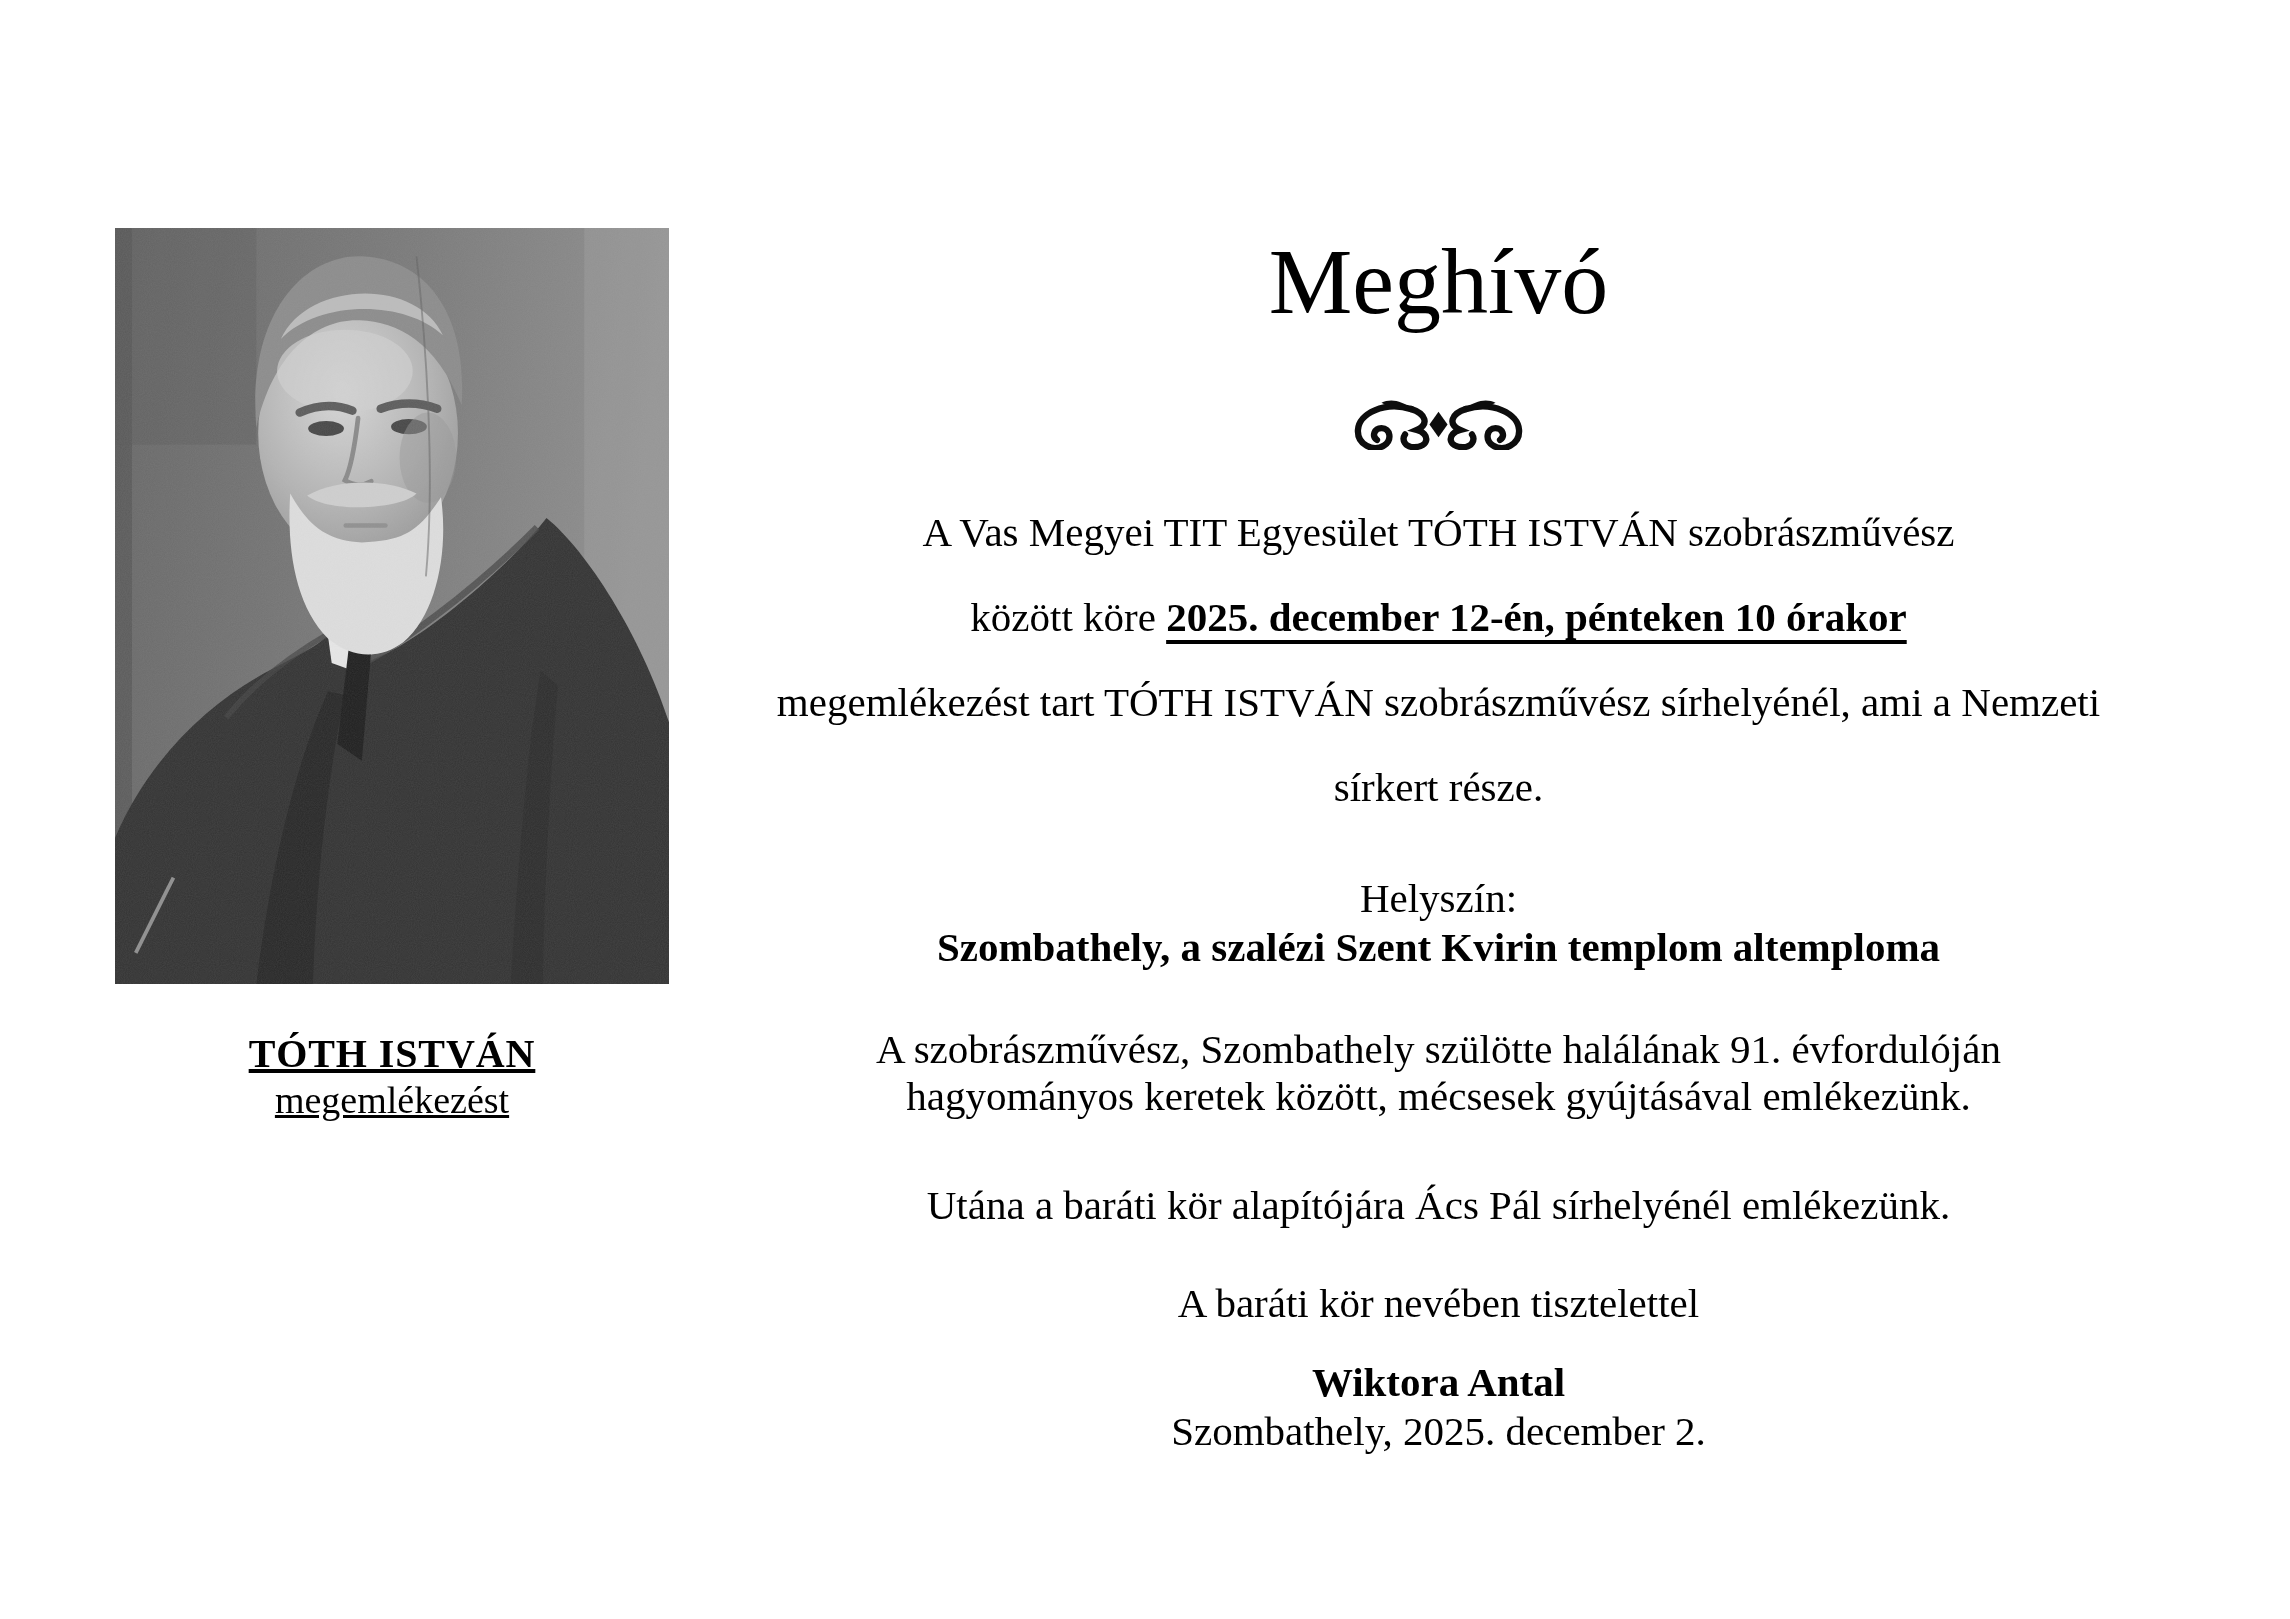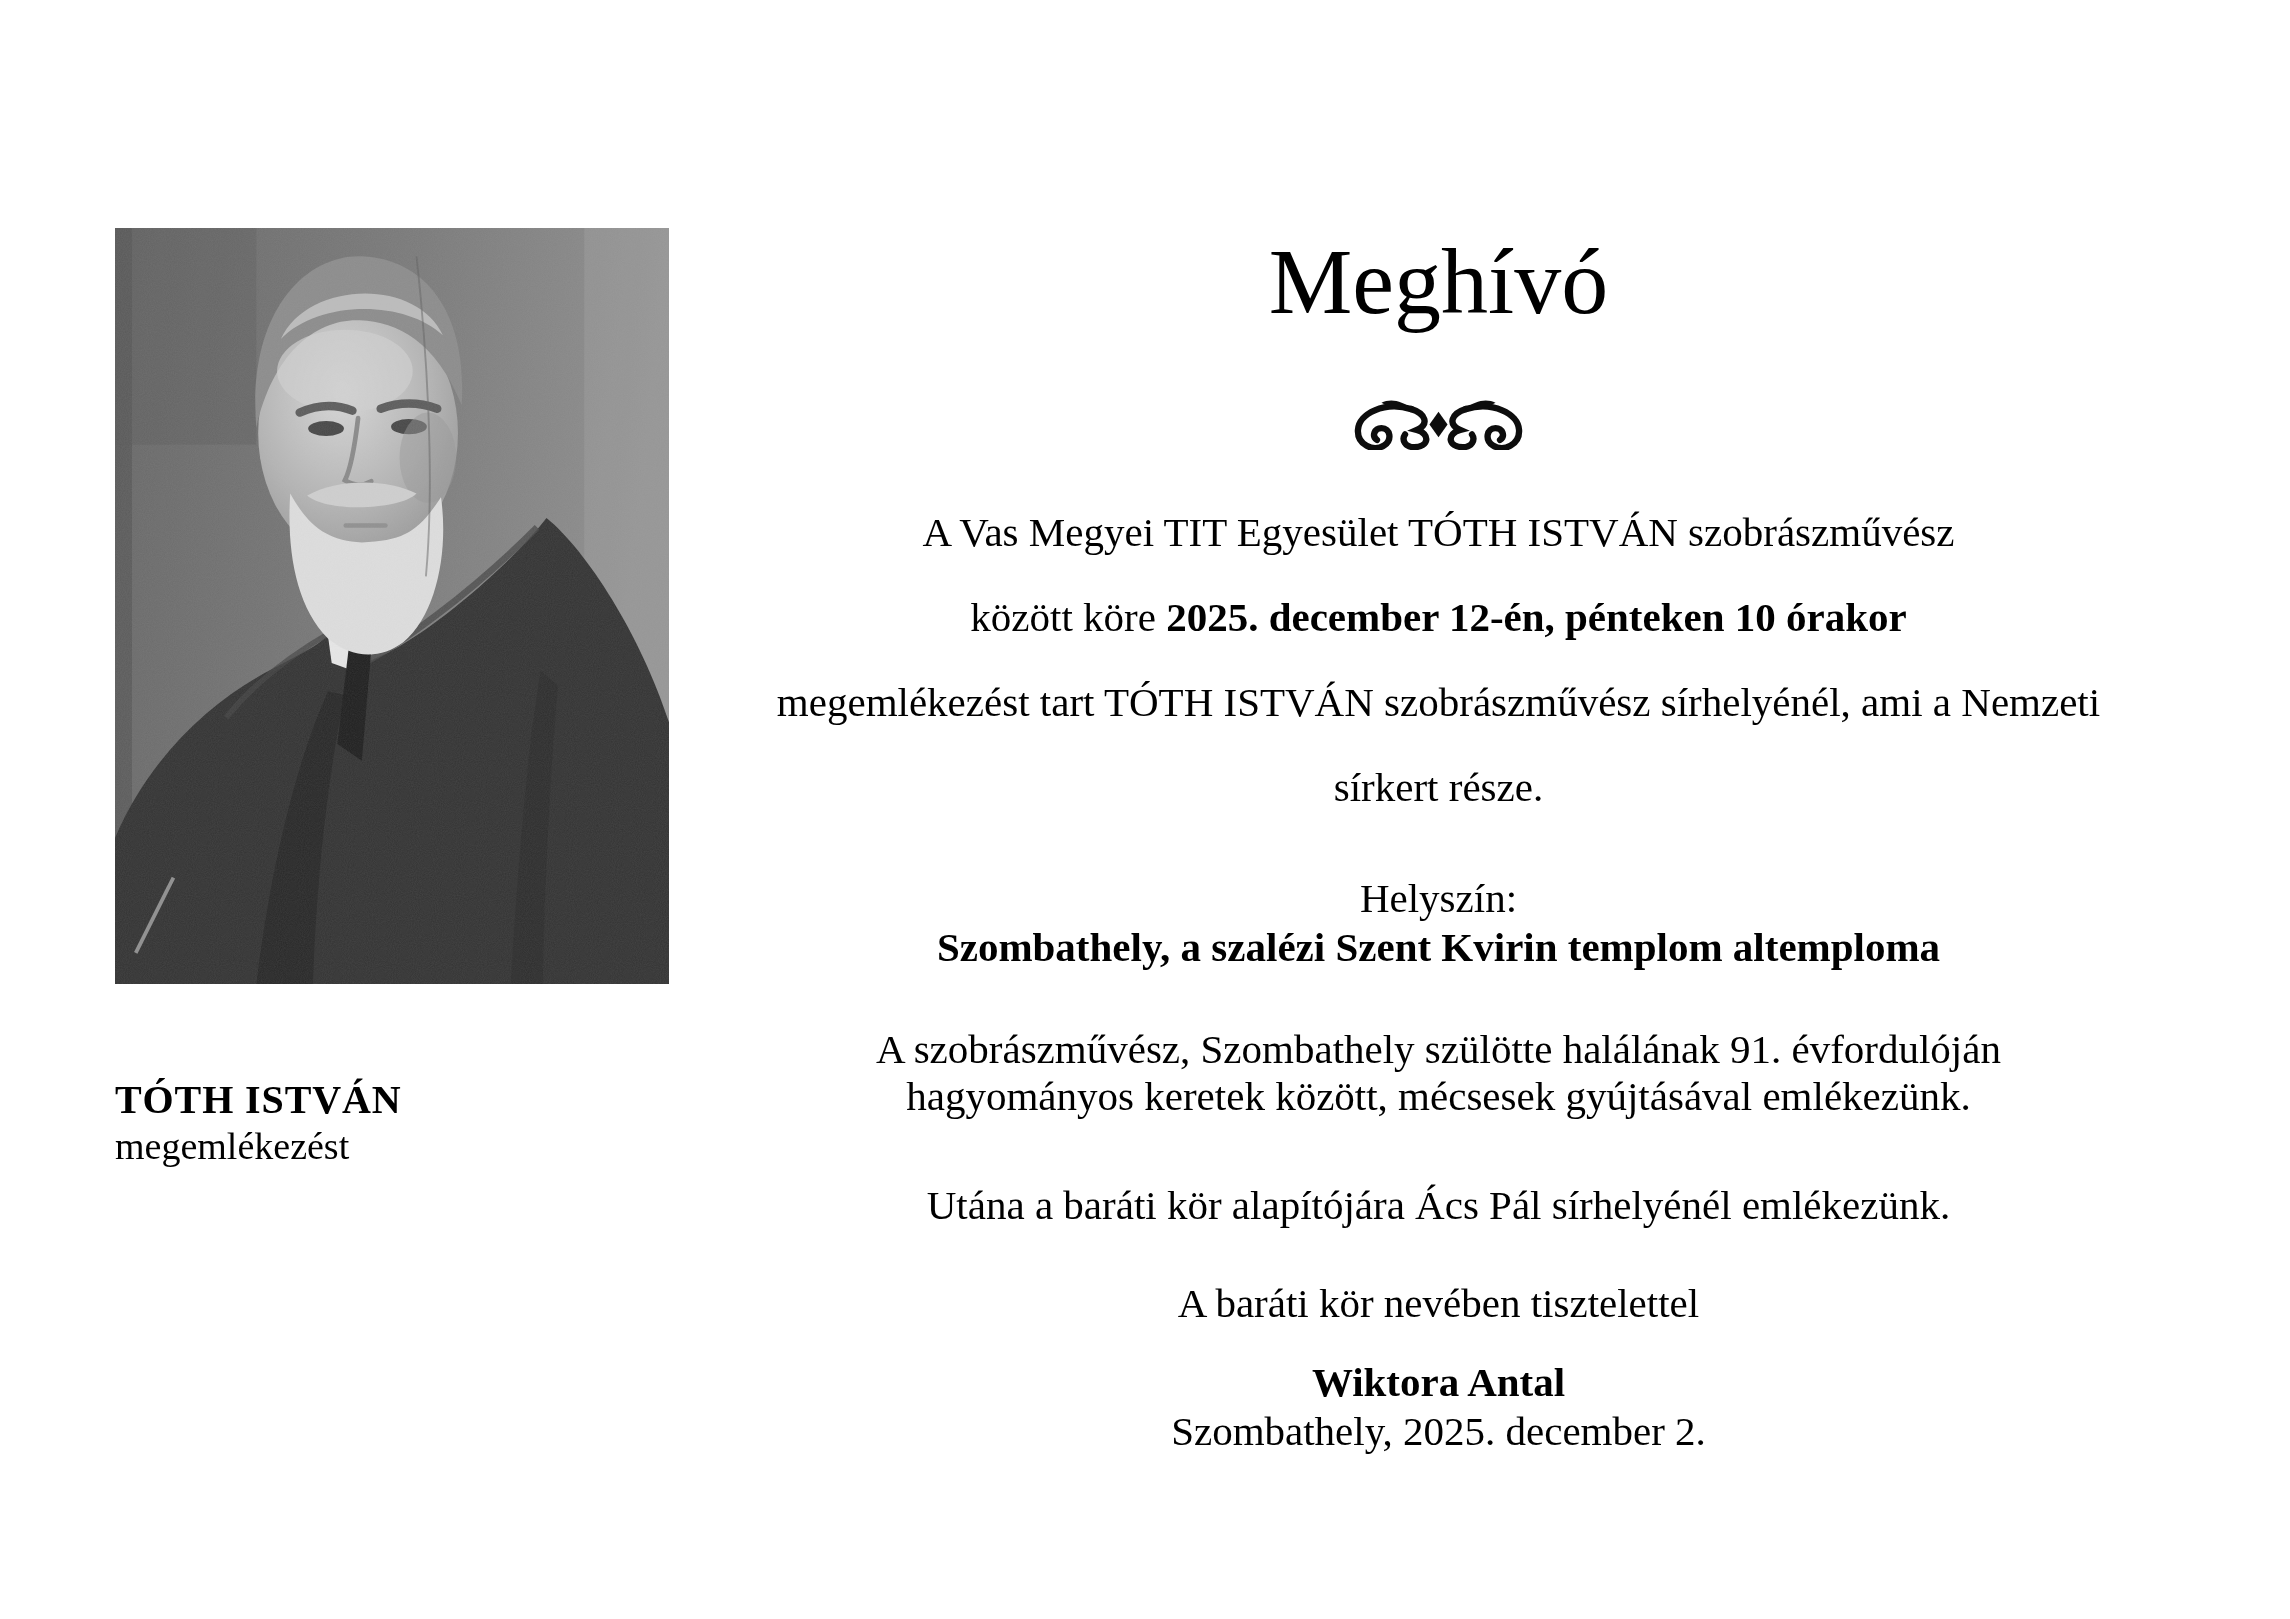--- a/index.html
+++ b/index.html
@@ -10,22 +10,22 @@
     color:#000000;
     font-family:"Liberation Serif","DejaVu Serif",serif;
     overflow:hidden;
   }
   
   .photo-wrap{
     position:absolute;left:115px;top:228px;width:554px;height:756px;
   }
   .photo-wrap svg{display:block;width:100%;height:100%;}
   .photo-caption{
-    position:absolute;left:115px;top:1076px;width:554px;
-    line-height:47px;
+    position:absolute;left:115px;top:1030px;width:554px;
+    text-align:center;line-height:47px;text-decoration:underline;
   }
   .caption-name{font-size:40px;font-weight:bold;letter-spacing:0.9px;}
   .caption-role{font-size:38px;}
   
   .content{
     position:absolute;left:574px;top:0;width:1729px;height:1620px;
     text-align:center;
   }
   .content > *{position:absolute;left:0;width:100%;margin:0;}
   .title{
@@ -35,20 +35,21 @@
   .ornament svg{display:inline-block;width:181px;height:51px;}
   .intro{top:490px;font-size:41px;line-height:85px;}
   .location-block{top:874px;font-size:41px;line-height:49px;}
   .memorial-block{top:1026px;font-size:41px;line-height:47px;}
   .after-note{top:1181px;font-size:41px;line-height:49px;}
   .closing{top:1279px;font-size:41px;line-height:49px;}
   .signature-block{top:1358px;font-size:41px;line-height:49px;}
   .bold{font-weight:bold;}
   .date-highlight{
     font-weight:bold;
+    text-decoration:underline;
     text-decoration-thickness:3.8px;
     text-underline-offset:8.5px;
   }
   .underline-label{
     text-decoration-thickness:2.8px;
     text-underline-offset:6.6px;
   }
 </style>
 </head>
 <body>

